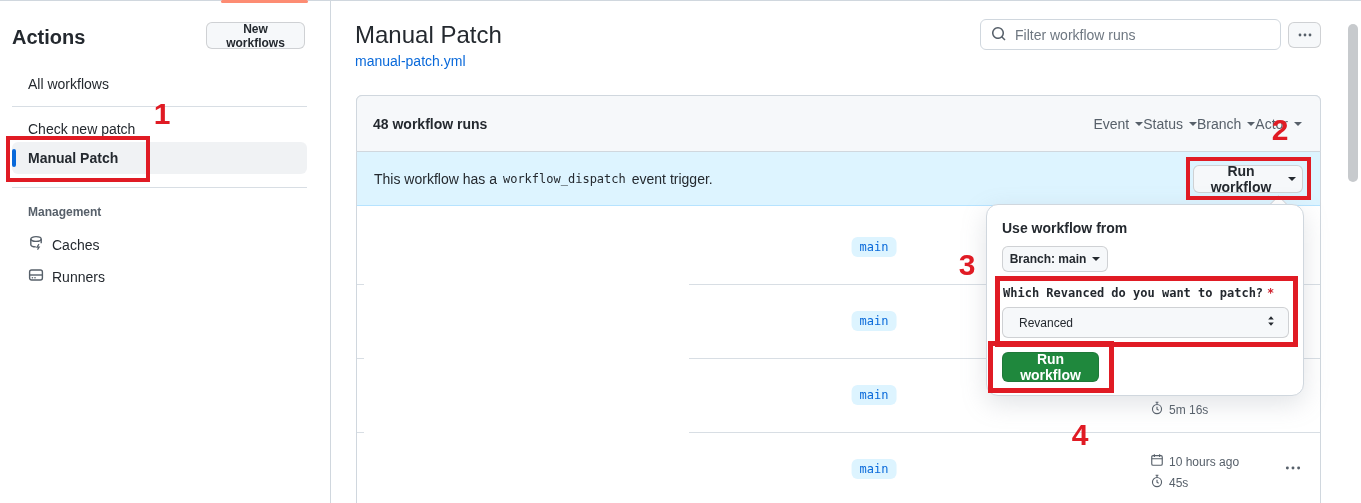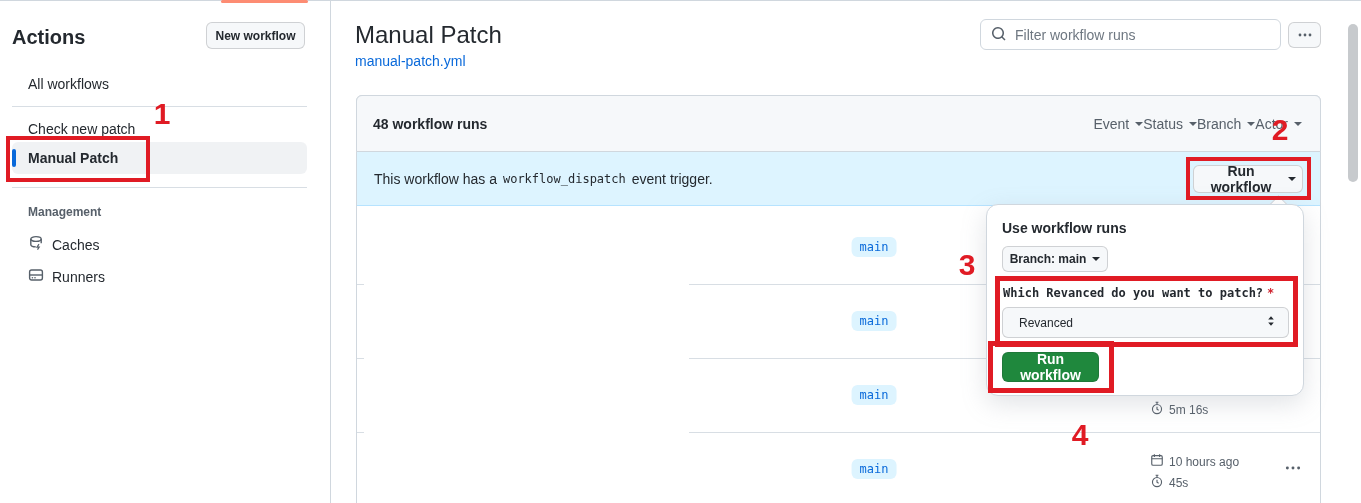--- a/index.html
+++ b/index.html
@@ -90,21 +90,21 @@
 <body>
 
 <div class="screen">
 
   <div class="abs topline"></div>
   <div class="abs tab-underline"></div>
 
   <div class="abs sidebar-border"></div>
 
   <div class="abs sb-title">Actions</div>
-  <button class="abs btn sb-newwf">New workflow</button>
+  <button class="abs btn sb-newwf">New workflows</button>
 
   <div class="abs navitem" style="left:28px;top:76px;">All workflows</div>
   <div class="abs divider" style="left:12px;top:106px;width:295px;"></div>
   <div class="abs navitem" style="left:28px;top:121px;">Check new patch</div>
 
   <div class="abs sel-bg"></div>
   <div class="abs sel-bar"></div>
   <div class="abs navitem" style="left:28px;top:150px;font-weight:700;">Manual Patch</div>
 
   <div class="abs divider" style="left:12px;top:187px;width:295px;"></div>
@@ -242,21 +242,21 @@
     </span>
     <button class="btn runwf-top">
       <span>Run workflow</span>
       <span class="caret"></span>
     </button>
   </div>
 
   <div class="abs panel-caret"></div>
   <div class="abs panel"></div>
 
-  <div class="abs panel-label">Use workflow runs</div>
+  <div class="abs panel-label">Use workflow from</div>
 
   <button class="abs btn branch-btn">
     <span>Branch: main</span>
     <span class="caret"></span>
   </button>
 
   <div class="abs input-label mono">
     <span>Which Revanced do you want to patch?</span><span class="req">*</span>
   </div>
 

